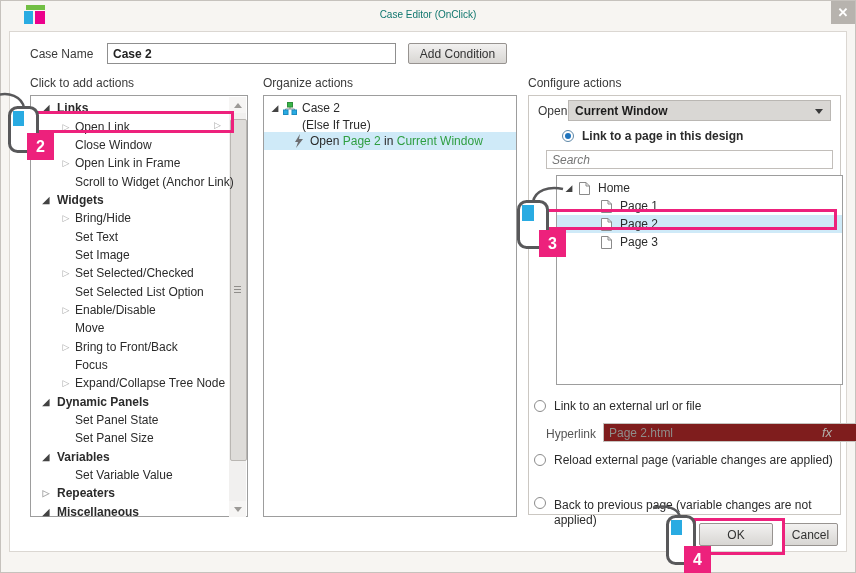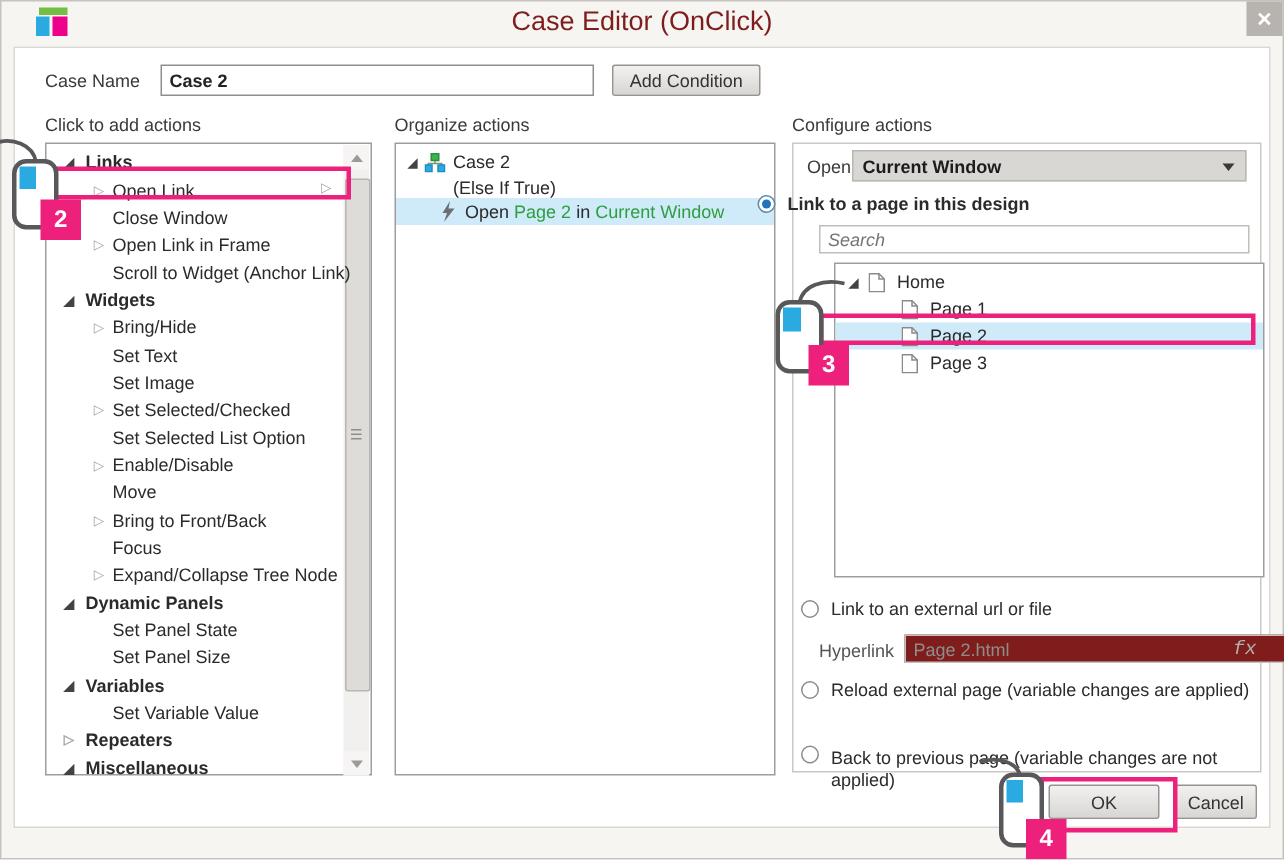--- a/index.html
+++ b/index.html
@@ -2,21 +2,21 @@
 <html><head>
 <meta charset="utf-8">
 <style>
   html,body{margin:0;padding:0;background:#e8e6e3;}
   #dialog{position:relative;width:856px;height:573px;background:#f7f5f2;
     font-family:"Liberation Sans",sans-serif;font-size:12px;color:#2b2b2b;
     box-shadow:inset 0 0 0 1px #c6c2bd;overflow:hidden;}
   .abs{position:absolute;}
   
   .title{left:0;top:0;width:100%;height:28px;display:flex;align-items:center;justify-content:center;
-    font-size:18px;color:#7f1d1d;}
+    font-size:10px;color:#0f766e;}
   .logo{left:24px;top:5px;width:23px;height:19px;}
   .logo .bar{position:absolute;left:2px;top:0;width:19px;height:5px;background:#72bf44;}
   .logo .bl{position:absolute;left:0;top:6px;width:9px;height:13px;background:#29abe2;}
   .logo .pk{position:absolute;left:11px;top:6px;width:10px;height:13px;background:#ec008c;}
   .closebtn{right:1px;top:1px;width:24px;height:23px;background:#b7b3ae;color:#fff;
     display:flex;align-items:center;justify-content:center;font-size:13px;font-weight:bold;cursor:default;}
   
   .mainpanel{left:9px;top:31px;width:836px;height:519px;background:#fff;border:1px solid #dbd7d2;}
   .label{color:#3a3a3a;}
   
@@ -54,21 +54,21 @@
   .caret{position:absolute;right:7px;top:8px;width:0;height:0;border-left:4px solid transparent;
     border-right:4px solid transparent;border-top:5px solid #3a3a3a;}
   .radio{width:12px;height:12px;border:1px solid #8c8c8c;border-radius:50%;background:#fff;box-sizing:border-box;position:relative;flex:none;}
   .radio.sel{border-color:#5e88a8;}
   .radio.sel:after{content:"";position:absolute;left:2px;top:2px;width:6px;height:6px;border-radius:50%;background:#1f74bd;}
   .radiolbl{margin-left:8px;}
   .radiorow{display:flex;align-items:center;}
   .pageicon{flex:none;}
   .ptrow{position:relative;height:18px;display:flex;align-items:center;white-space:nowrap;}
   .ghosttx{color:#8f8d8a;}
-  .fx{font-style:italic;color:#b3b0ac;font-size:13px;font-family:Liberation Mono, monospace;}
+  .fx{font-style:italic;color:#b3b0ac;font-size:13px;}
   
   .hl{position:absolute;border:3px solid #ed217c;pointer-events:none;}
   .badge{position:absolute;width:27px;height:27px;background:#ed217c;color:#fff;font-weight:bold;font-size:16px;
     display:flex;align-items:center;justify-content:center;}
 </style>
 </head>
 <body>
 
 <div id="dialog">
 
@@ -225,21 +225,21 @@
     </div>
   </div>
 
   <div class="abs cfgpanel"></div>
   <div class="abs label" style="left:538px;top:104px;">Open in</div>
   <div class="abs dropdown">
     <span>Current Window</span>
     <span class="caret"></span>
   </div>
 
-  <div class="abs radiorow" style="left:505px;top:129px;">
+  <div class="abs radiorow" style="left:562px;top:129px;">
     <span class="radio sel"></span>
     <span class="radiolbl" style="font-weight:bold;">Link to a page in this design</span>
   </div>
 
   <input class="abs input" style="left: 546px; top: 150px; width: 287px; height: 19px; border-color: rgb(194, 190, 186); font-style: italic;" placeholder="Search">
 
   <div class="abs listbox" style="left:556px;top:175px;width:287px;height:210px;">
     <div class="ptrow" style="margin-top:3px;">
       <span class="tw open" style="width:12px;text-align:center;margin-left:6px;font-size:9px;color:#434343;">◢</span>
       <svg class="pageicon" width="11" height="13" viewBox="0 0 11 13" style="margin:0 8px 0 4px;">

